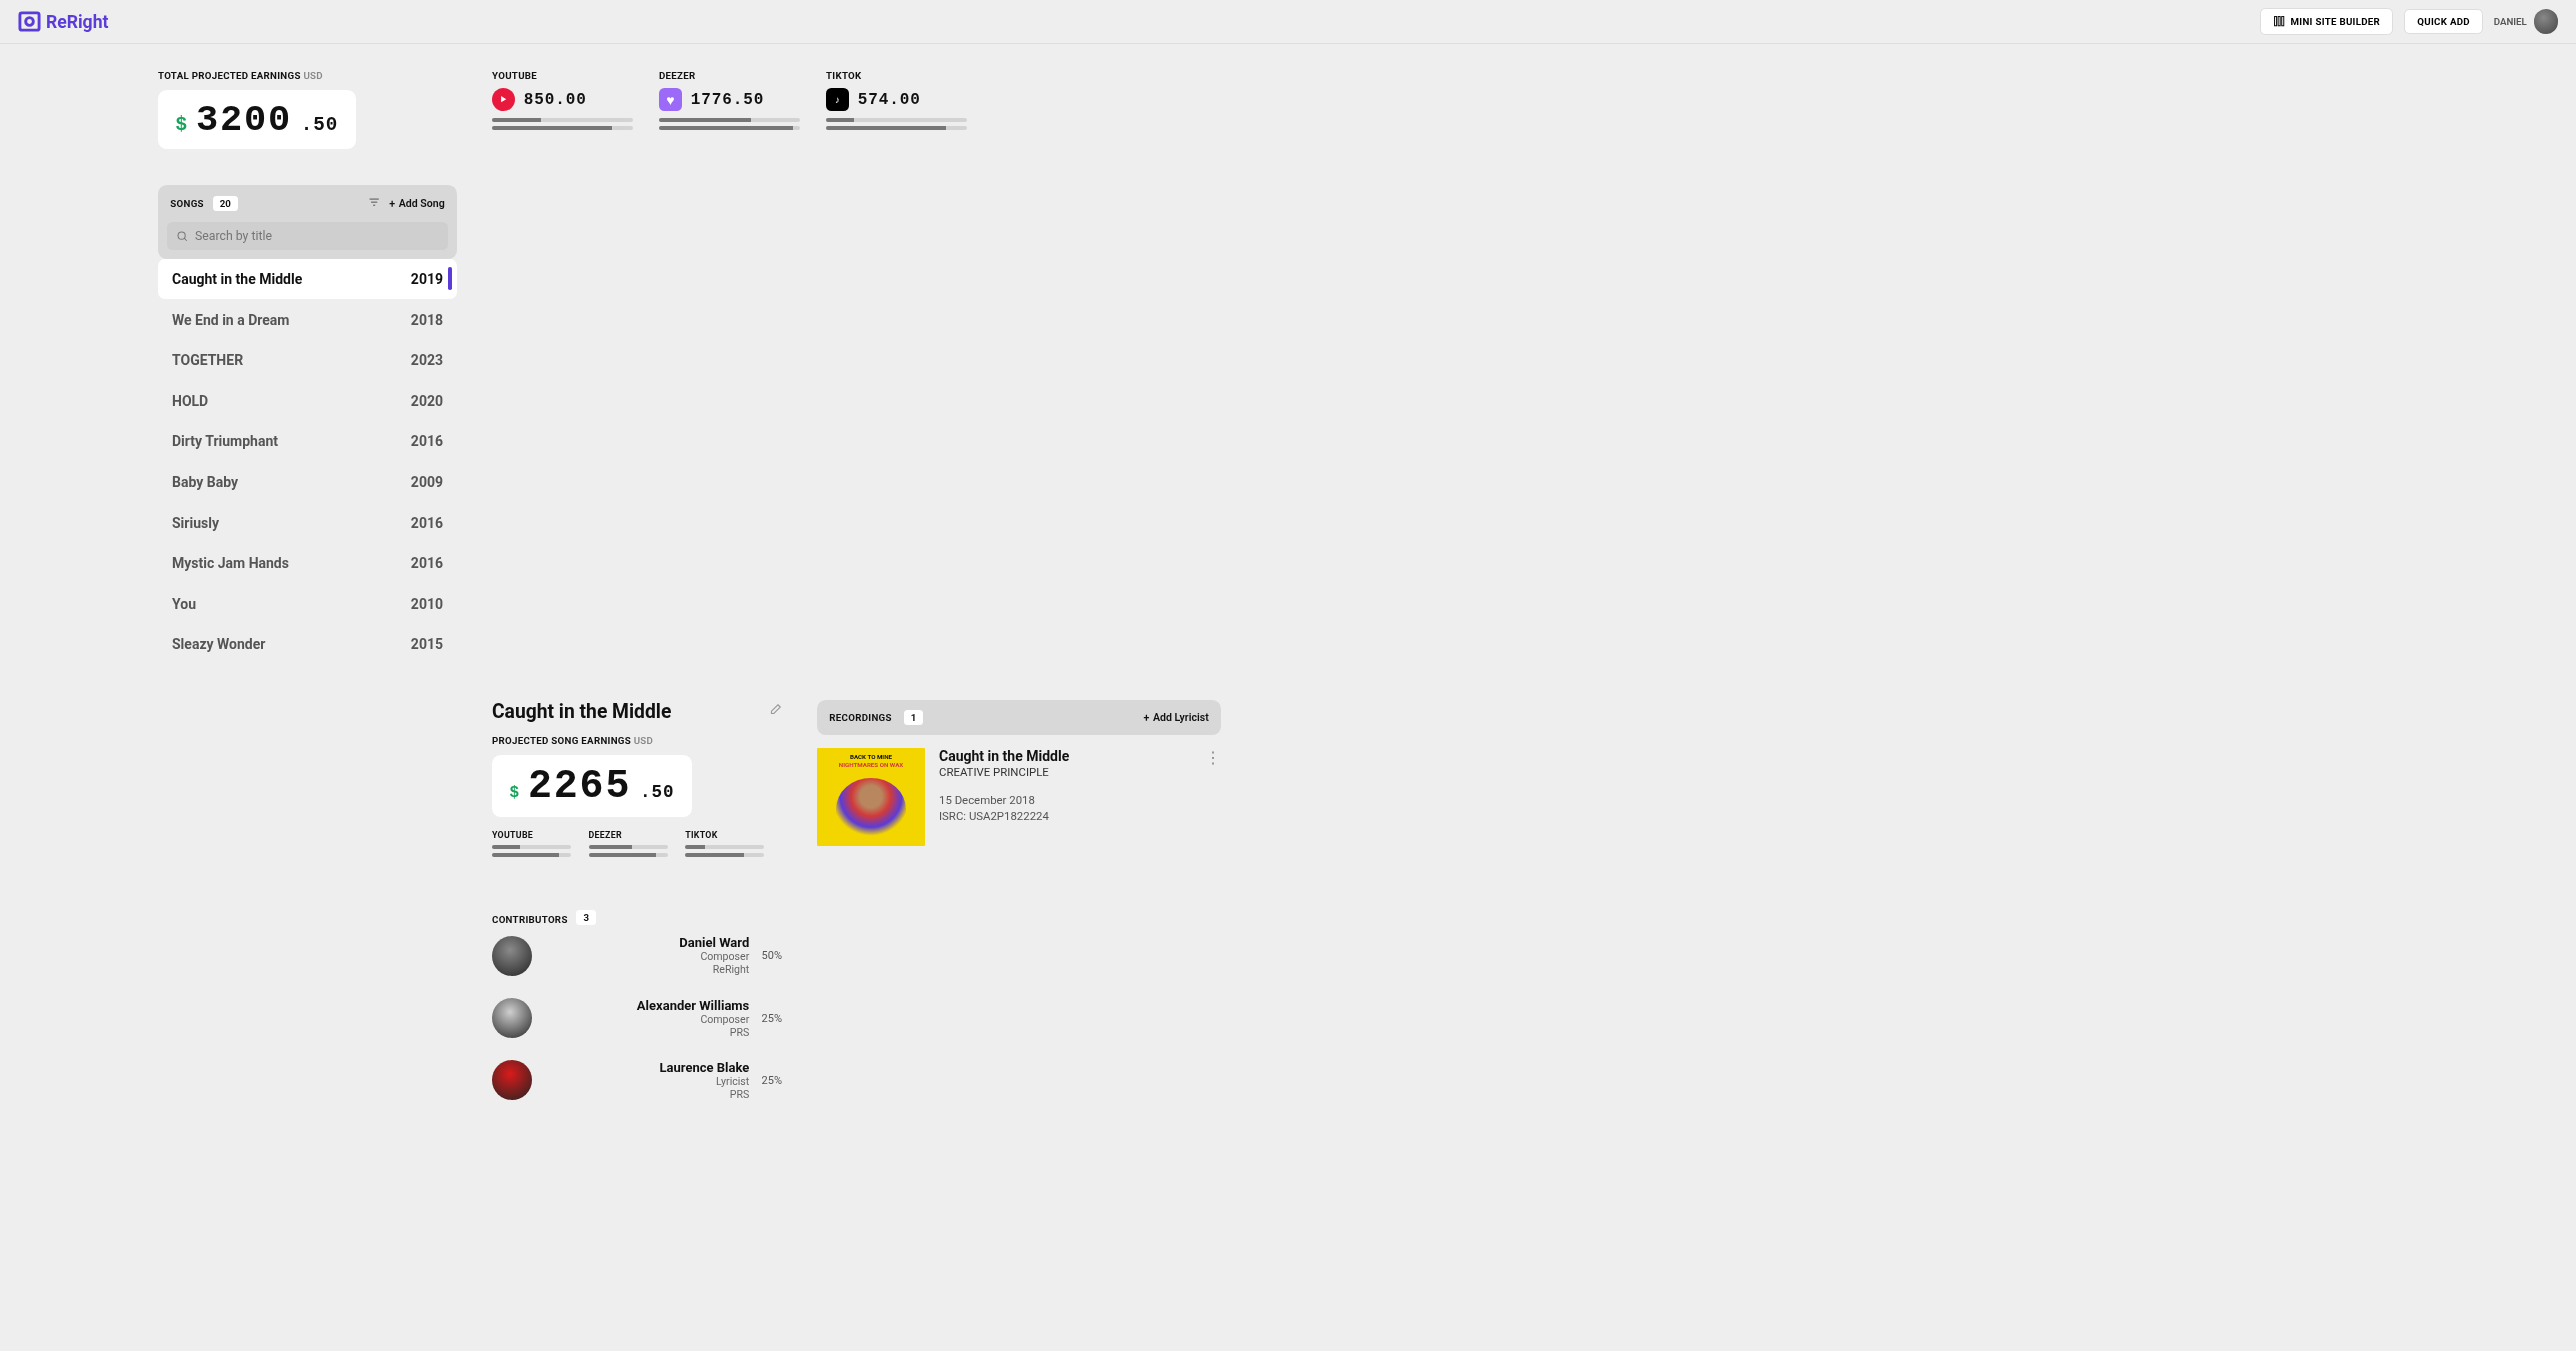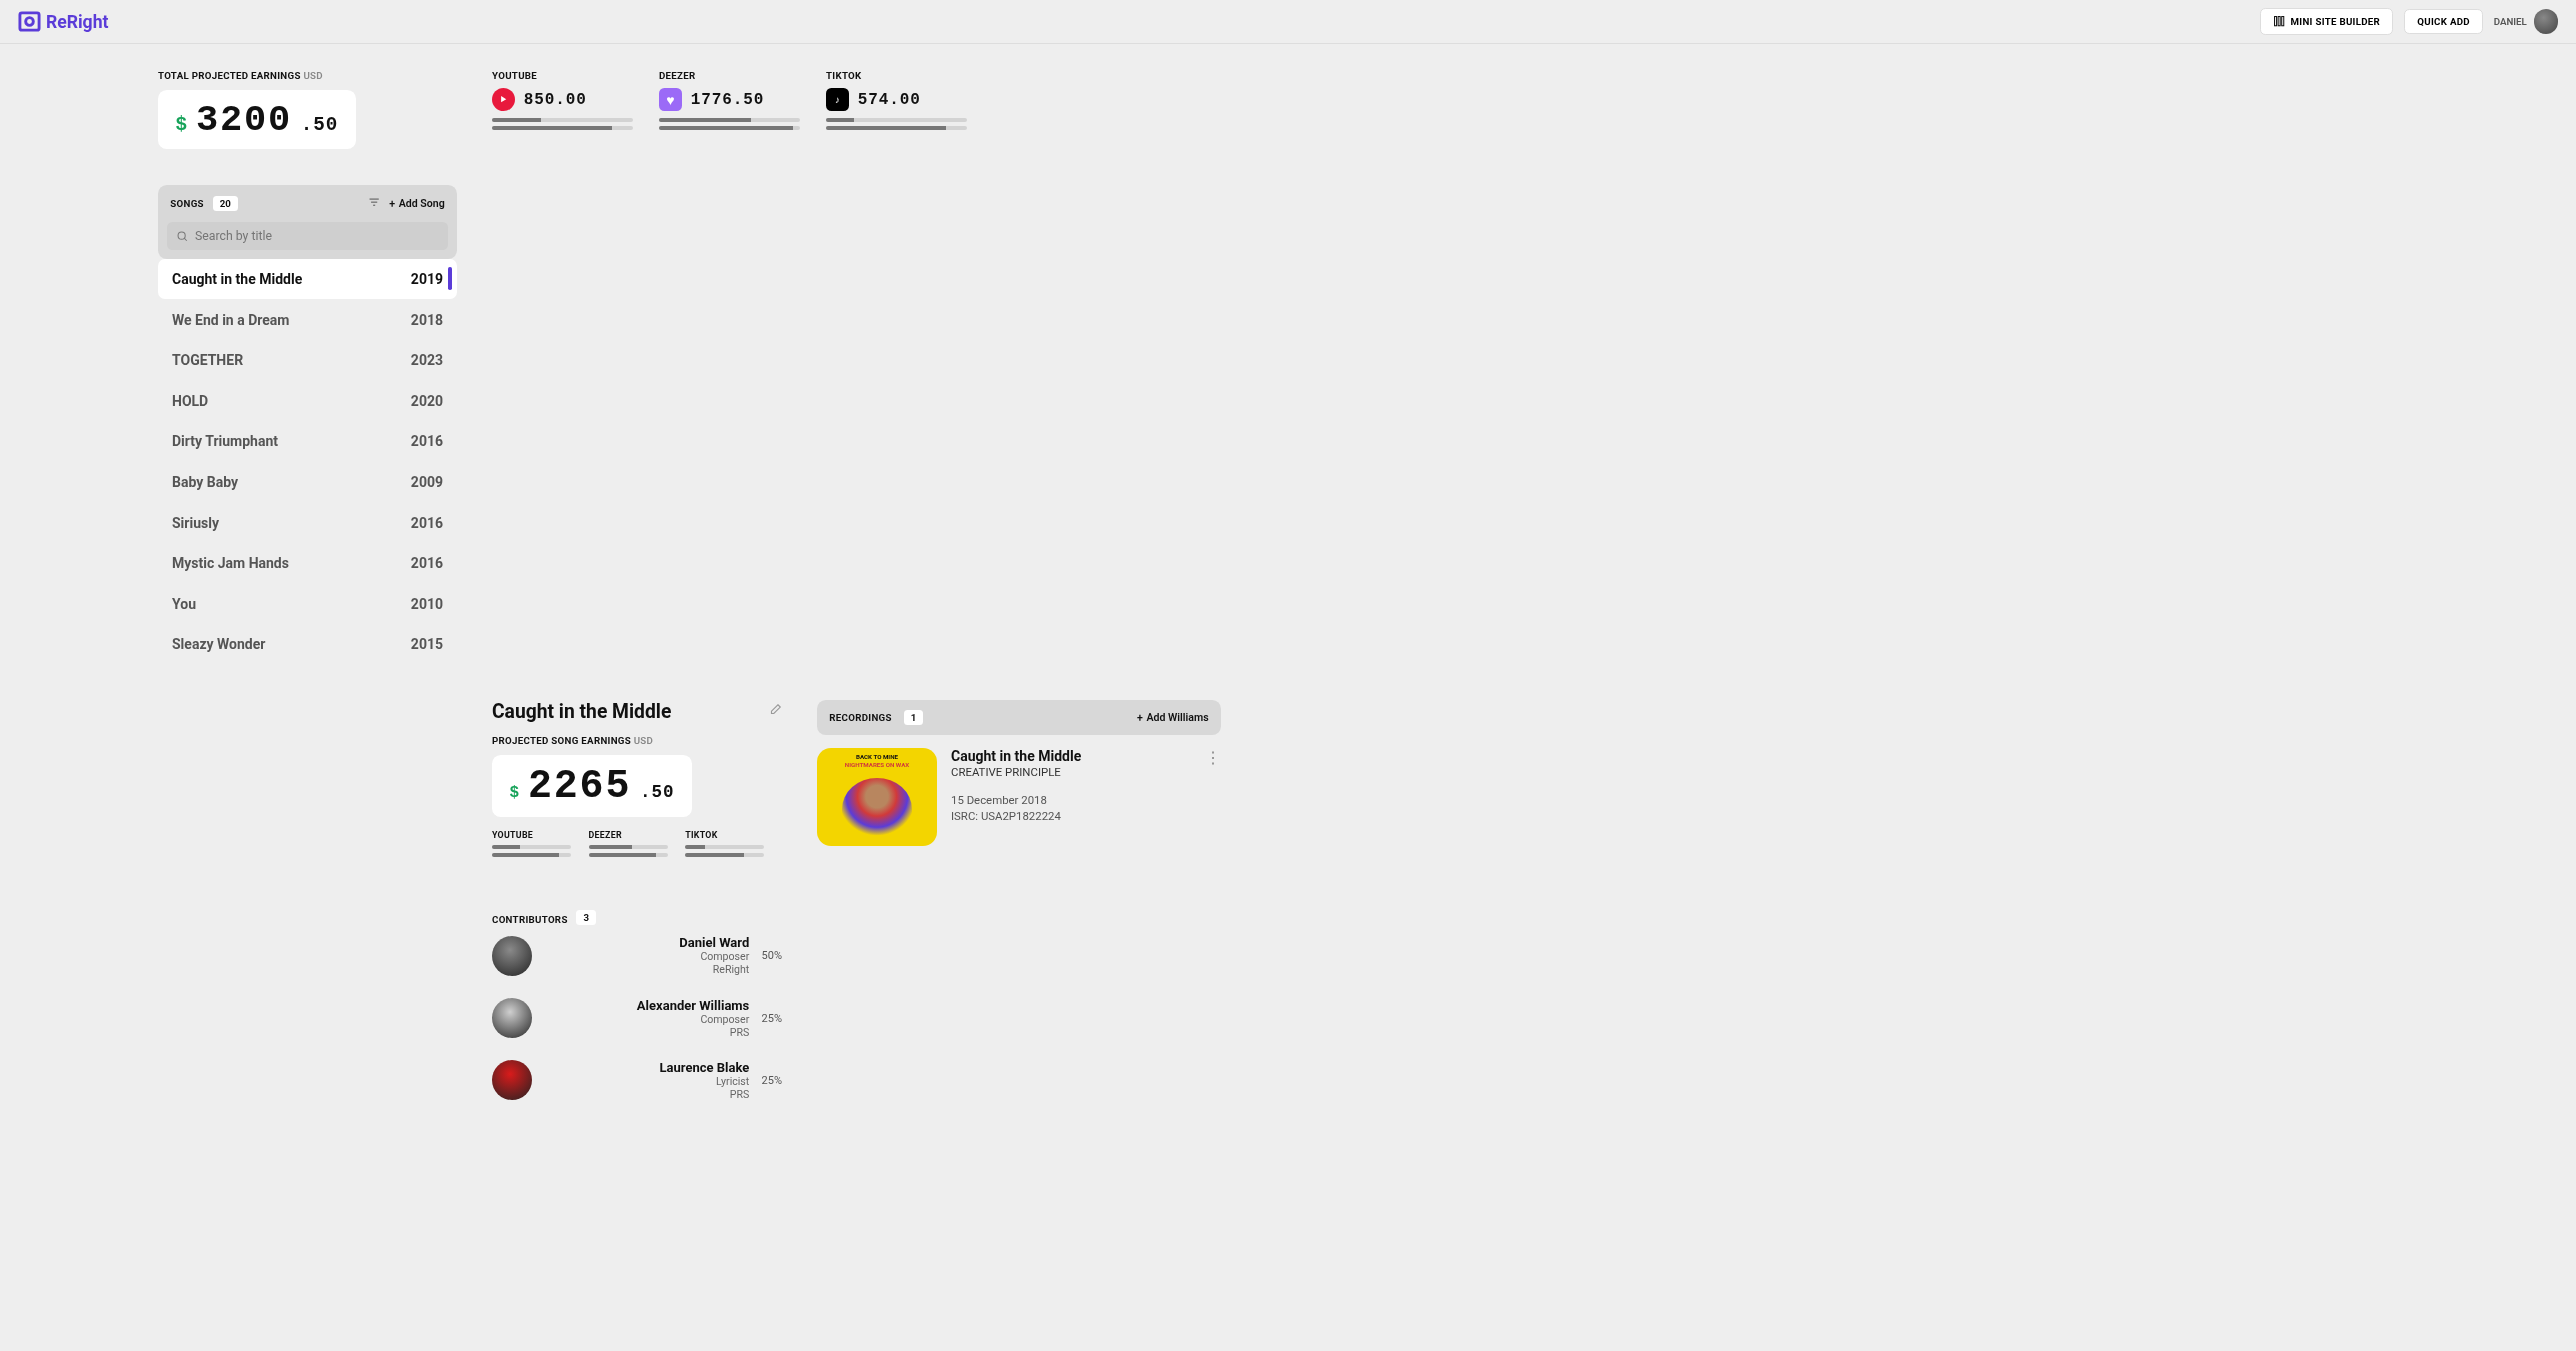--- a/index.html
+++ b/index.html
@@ -48,21 +48,21 @@
 .contrib-sec { margin-top: 53px; }
 .contrib { display: flex; align-items: center; gap: 12.3px; padding: 10.6px 0; }
 .contrib-av { width: 40px; height: 40px; border-radius: 50%; }
 .contrib-info { flex: 1; text-align: right; }
 .contrib-name { font-weight: 700; font-size: 13px; }
 .contrib-role { font-size: 10.6px; color: #666; }
 .share { font-size: 11px; color: #555; }
 .col3 { margin-top: 35px; }
 .rec-panel { background: #d8d8d8; border-radius: 8.8px; padding: 10.6px 12.3px; display: flex; align-items: center; gap: 12px; }
 .rec-card { display: flex; gap: 14px; margin-top: 12.3px; }
-.album-art { width: 120px; height: 98px; background: #f3d500; border-radius: 14px; display: flex; flex-direction: column; align-items: center; justify-content: flex-start; padding: 5.3px; font-size: 6.2px; font-weight: 700; text-align: left; color: #111; position: relative; overflow: hidden; }
+.album-art { width: 108px; height: 98px; background: #f3d500; border-radius: 1px; display: flex; flex-direction: column; align-items: center; justify-content: flex-start; padding: 5.3px; font-size: 6.2px; font-weight: 700; text-align: left; color: #111; position: relative; overflow: hidden; }
 .album-art .blob { position: absolute; bottom: 5.3px; width: 70px; height: 62px; background: radial-gradient(circle at 50% 30%, #b8865f 20%, #d13a3a 35%, #5b3cd8 55%, #f3d500 70%); border-radius: 50% 50% 45% 45%; }
 .rec-info { flex: 1; }
 .rec-title { font-weight: 700; font-size: 14px; }
 .rec-artist { font-size: 11.4px; color: #333; margin-top: 1.8px; }
 .rec-meta { font-size: 11.4px; color: #555; margin-top: 14px; }
 .more-icon { color: #888; cursor: pointer; font-size: 16px; }
 </style>
 </head>
 <body>
 
@@ -322,21 +322,21 @@
     </div>
   </div>
 
   <div class="col3" style="grid-column:3;">
     <div class="rec-panel">
       <span class="label">RECORDINGS</span>
       <span class="count-pill">1</span>
       <span class="spacer"></span>
       <span class="add-link">
         <span>+</span>
-        <span>Add Williams</span>
+        <span>Add Lyricist</span>
       </span>
     </div>
     <div class="rec-card">
       <div class="album-art">
         <div>BACK TO MINE</div>
         <div style="color:#d13a3a;">NIGHTMARES ON WAX</div>
         <div class="blob"></div>
       </div>
       <div class="rec-info">
         <div class="rec-title">Caught in the Middle</div>

